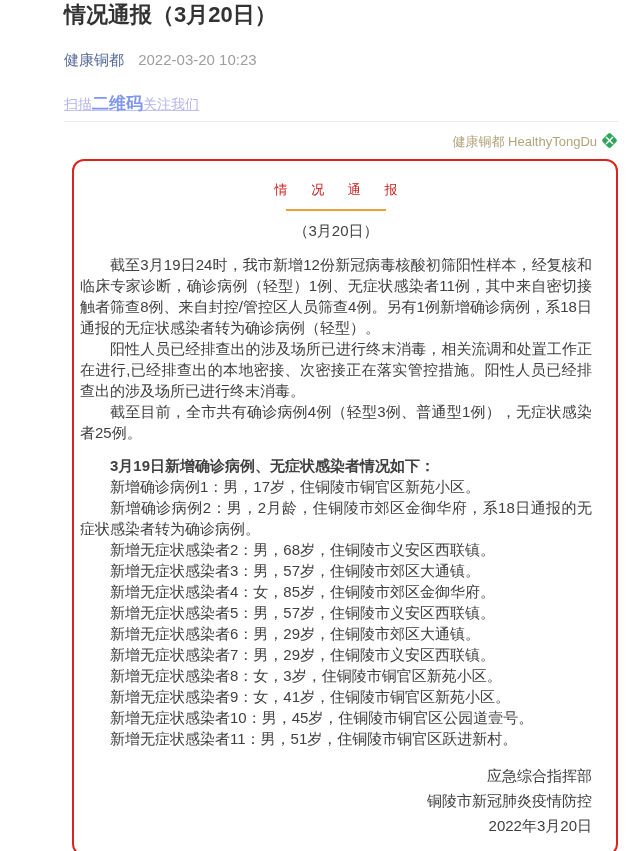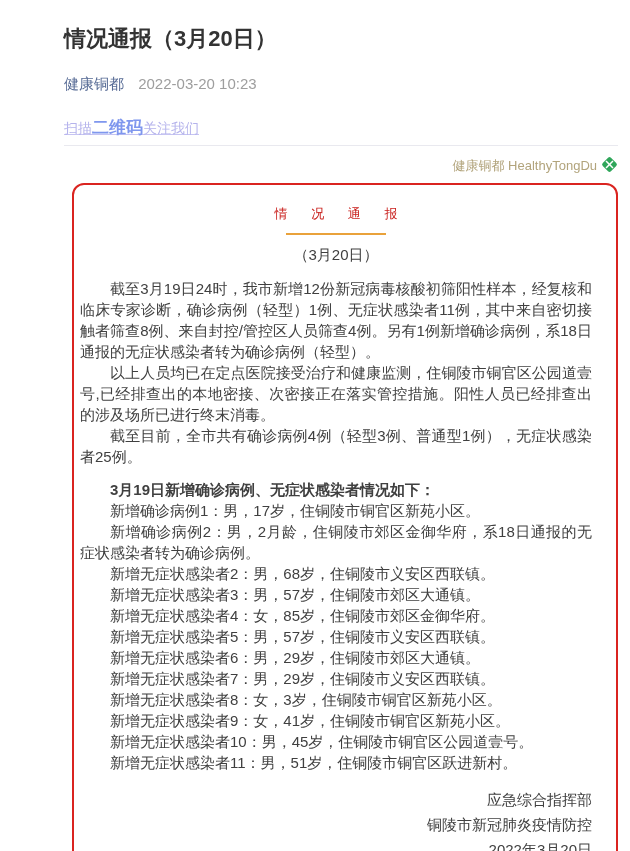--- a/index.html
+++ b/index.html
@@ -6,21 +6,21 @@
   html, body { background: #ffffff; }
   body {
     width: 630px; height: 851px; overflow: hidden;
     font-family: "Liberation Sans", "DejaVu Sans", sans-serif;
     color: #404040;
   }
   .page { width: 630px; padding: 0 12px 0 64px; }
 
   
   .article-title {
-    padding-top: 24px;
+    padding-top: 0;
     font-size: 22px; line-height: 30px; font-weight: bold; color: #333333;
   }
   .meta-row { margin-top: 20px; font-size: 15px; line-height: 20px; }
   .account-name { color: #576b95; margin-right: 10px; cursor: pointer; }
   .publish-time { color: #9e9e9e; }
 
   .follow-row { margin-top: 22px; line-height: 24px; }
   .follow-link {
     text-decoration: underline;
     text-decoration-color: #c6c4f2;
@@ -98,21 +98,21 @@
         </svg></span>
   </div>
 
   <div class="notice-card">
     <div class="notice-title">情 况 通 报</div>
     <div class="gold-underline"></div>
     <div class="notice-subtitle">（3月20日）</div>
 
     <div class="notice-body">
       <p>截至3月19日24时，我市新增12份新冠病毒核酸初筛阳性样本，经复核和临床专家诊断，确诊病例（轻型）1例、无症状感染者11例，其中来自密切接触者筛查8例、来自封控/管控区人员筛查4例。另有1例新增确诊病例，系18日通报的无症状感染者转为确诊病例（轻型）。</p>
-      <p>以上人员均已在定点医院接受治疗和健康监测，住铜陵市铜官区公园道壹号,已经排查出的本地密接、次密接正在落实管控措施。阳性人员已经排查出的涉及场所已进行终末消毒。</p>
+      <p>阳性人员已经排查出的涉及场所已进行终末消毒，相关流调和处置工作正在进行,已经排查出的本地密接、次密接正在落实管控措施。阳性人员已经排查出的涉及场所已进行终末消毒。</p>
       <p>截至目前，全市共有确诊病例4例（轻型3例、普通型1例），无症状感染者25例。</p>
 
       <p class="section-heading">3月19日新增确诊病例、无症状感染者情况如下：</p>
 
       <p>新增确诊病例1：男，17岁，住铜陵市铜官区新苑小区。</p>
       <p>新增确诊病例2：男，2月龄，住铜陵市郊区金御华府，系18日通报的无症状感染者转为确诊病例。</p>
       <p>新增无症状感染者2：男，68岁，住铜陵市义安区西联镇。</p>
       <p>新增无症状感染者3：男，57岁，住铜陵市郊区大通镇。</p>
       <p>新增无症状感染者4：女，85岁，住铜陵市郊区金御华府。</p>
       <p>新增无症状感染者5：男，57岁，住铜陵市义安区西联镇。</p>

